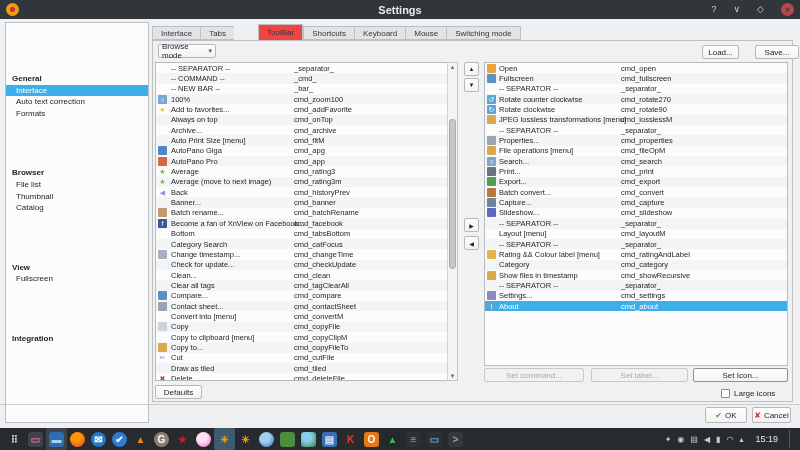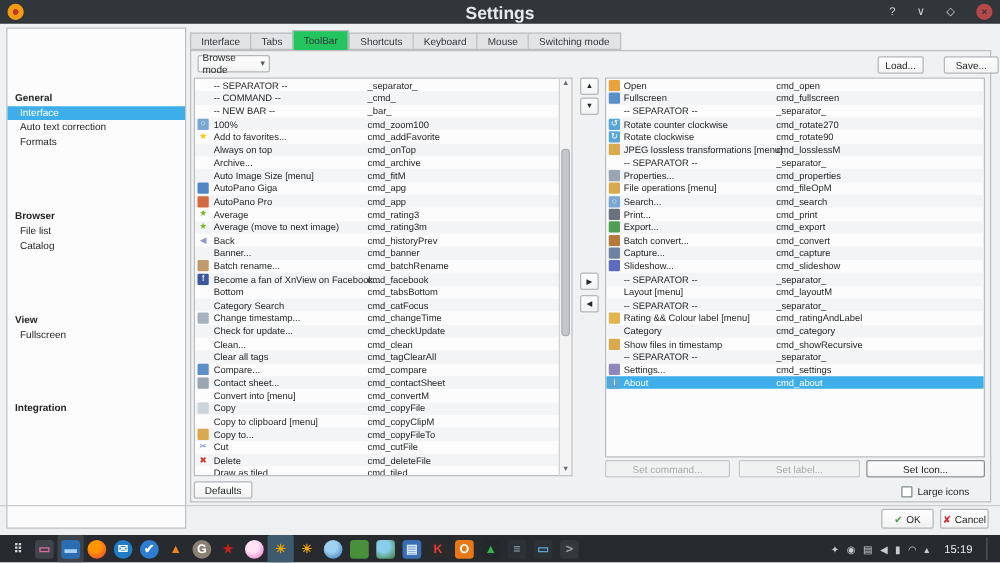--- a/index.html
+++ b/index.html
@@ -2,36 +2,36 @@
 <html><head>
 <meta charset="utf-8">
 <style>
   * { margin:0; padding:0; box-sizing:border-box; }
   html,body { width:800px; height:450px; overflow:hidden; }
   body { position:relative; font-family:"Liberation Sans",sans-serif; background:#eff0f1; color:#232627; }
 
   
   .titlebar { position:absolute; left:0; top:0; width:800px; height:19px; background:#31363b; display:flex; align-items:center; }
   .titlebar .appicon { width:13px; height:13px; margin-left:6px; border-radius:50%; background:radial-gradient(circle at 50% 50%, #c0392b 0 25%, #f39c12 26% 100%); }
-  .titlebar .title { position:absolute; left:0; right:0; text-align:center; font-size:14px; font-weight:bold; color:#e7eaec; }
+  .titlebar .title { position:absolute; left:0; right:0; text-align:center; font-size:11px; font-weight:bold; color:#e7eaec; }
   .wbtns { position:absolute; right:6px; top:0; height:19px; display:flex; align-items:center; gap:17px; }
   .wbtn { color:#cfd4d8; font-size:9px; line-height:13px; text-align:center; cursor:default; }
   .wbtn.close { width:13px; height:13px; background:#b5494a; border-radius:50%; color:#31363b; font-weight:bold; font-size:8px; }
 
   
   .sidebar { position:absolute; left:5px; top:22px; width:144px; height:401px; background:#fcfcfc; border:1px solid #bdc0c2; padding-top:2px; }
   .side-row { height:11.6px; line-height:11.6px; font-size:8px; padding-left:10px; white-space:nowrap; }
   .side-row.bold { font-weight:bold; padding-left:6px;margin-top:48px; }
   .side-row.sel { background:#3daee9; color:#fff; }
 
   
   .tabbar { position:absolute; left:152px; top:25px; height:15px; display:flex; align-items:flex-end; }
   .tab { height:14px; line-height:14px; font-size:8px; padding:0 8px; background:#e2e3e4; border:1px solid #bdbfc1; border-right:none; color:#31363b; }
   .tab:last-child { border-right:1px solid #bdbfc1; }
-  .tab.active { background:#22c55e; height:16px; line-height:16px; border-right:1px solid #bdbfc1; border-bottom:none; position:relative; z-index:2; }
+  .tab.active { background:#ef4444; height:16px; line-height:16px; border-right:1px solid #bdbfc1; border-bottom:none; position:relative; z-index:2;margin-left:24px; }
 
   .tabframe { position:absolute; left:152px; top:40px; width:641px; height:362px; background:#f0f1f2; border:1px solid #bdbfc1; }
 
   
   .btn { position:absolute; background:linear-gradient(#fdfdfd,#f3f3f4); border:1px solid #b4b8bb; border-radius:2px; font-size:8px; color:#232627; display:flex; align-items:center; justify-content:center; white-space:nowrap; }
   .btn.disabled { color:#a6a9ab; background:#f0f1f1; border-color:#c6c9cb; }
 
   .combo { position:absolute; left:158px; top:44px; width:58px; height:14px; background:linear-gradient(#fdfdfd,#f3f3f4); border:1px solid #b4b8bb; border-radius:2px; font-size:8px; display:flex; align-items:center; justify-content:space-between; padding:0 3px; }
   .combo .arr { font-size:7px; color:#555; }
 
@@ -87,20 +87,21 @@
   </div>
 </div>
 
 <div class="sidebar">
     <div class="side-row bold">General</div>
     <div class="side-row sel">Interface</div>
     <div class="side-row">Auto text correction</div>
     <div class="side-row">Formats</div>
     <div class="side-row bold">Browser</div>
     <div class="side-row">File list</div>
+    <div class="side-row">Thumbnail</div>
     <div class="side-row">Catalog</div>
     <div class="side-row bold">View</div>
     <div class="side-row">Fullscreen</div>
     <div class="side-row bold">Integration</div>
   </div>
 
 <div class="tabbar">
     <div class="tab">Interface</div>
     <div class="tab">Tabs</div>
     <div class="tab active">ToolBar</div>
@@ -143,21 +144,21 @@
     </div>
     <div class="lrow">
       <span class="lbl">Always on top</span>
       <span class="cmd">cmd_onTop</span>
     </div>
     <div class="lrow">
       <span class="lbl">Archive...</span>
       <span class="cmd">cmd_archive</span>
     </div>
     <div class="lrow">
-      <span class="lbl">Auto Image Size [menu]</span>
+      <span class="lbl">Auto Print Size [menu]</span>
       <span class="cmd">cmd_fitM</span>
     </div>
     <div class="lrow">
       <span class="ic" style="background: rgb(79, 134, 198);"></span>
       <span class="lbl">AutoPano Giga</span>
       <span class="cmd">cmd_apg</span>
     </div>
     <div class="lrow">
       <span class="ic" style="background: rgb(212, 104, 63);"></span>
       <span class="lbl">AutoPano Pro</span>
@@ -244,27 +245,27 @@
       <span class="ic" style="background: rgb(217, 169, 78);"></span>
       <span class="lbl">Copy to...</span>
       <span class="cmd">cmd_copyFileTo</span>
     </div>
     <div class="lrow">
       <span class="ic" style="color: rgb(91, 127, 212);">✂</span>
       <span class="lbl">Cut</span>
       <span class="cmd">cmd_cutFile</span>
     </div>
     <div class="lrow">
+      <span class="lbl">Draw as tiled</span>
+      <span class="cmd">cmd_tiled</span>
+    </div>
+    <div class="lrow">
       <span class="ic" style="color: rgb(208, 52, 44);">✖</span>
       <span class="lbl">Delete</span>
       <span class="cmd">cmd_deleteFile</span>
-    </div>
-    <div class="lrow">
-      <span class="lbl">Draw as tiled</span>
-      <span class="cmd">cmd_tiled</span>
     </div>
   </div>
 <div class="vscroll">
   <span class="sarr" style="top:1px;">▲</span>
   <div class="thumb"></div>
   <span class="sarr" style="bottom:1px;">▼</span>
 </div>
 <div id="rightList" class="list">
     <div class="lrow">
       <span class="ic" style="background: rgb(232, 163, 61);"></span>

